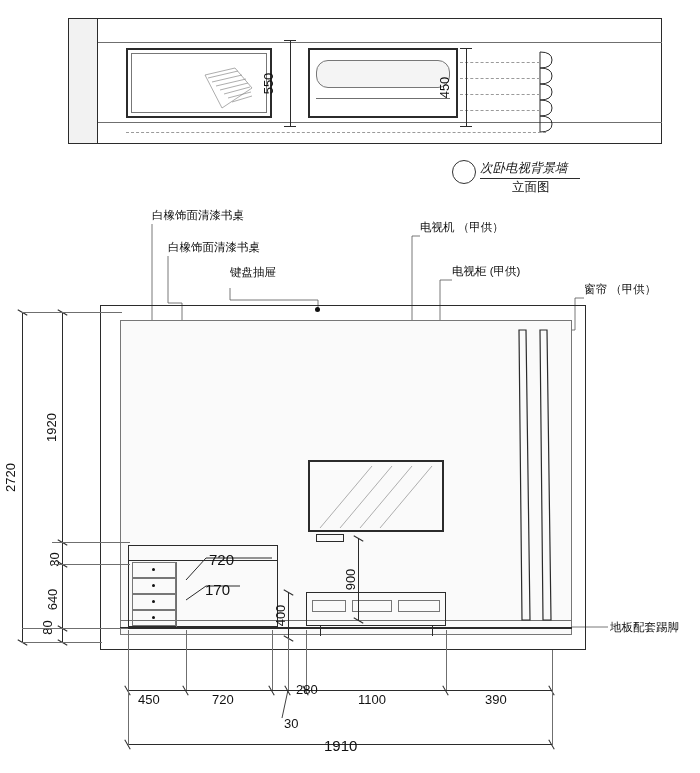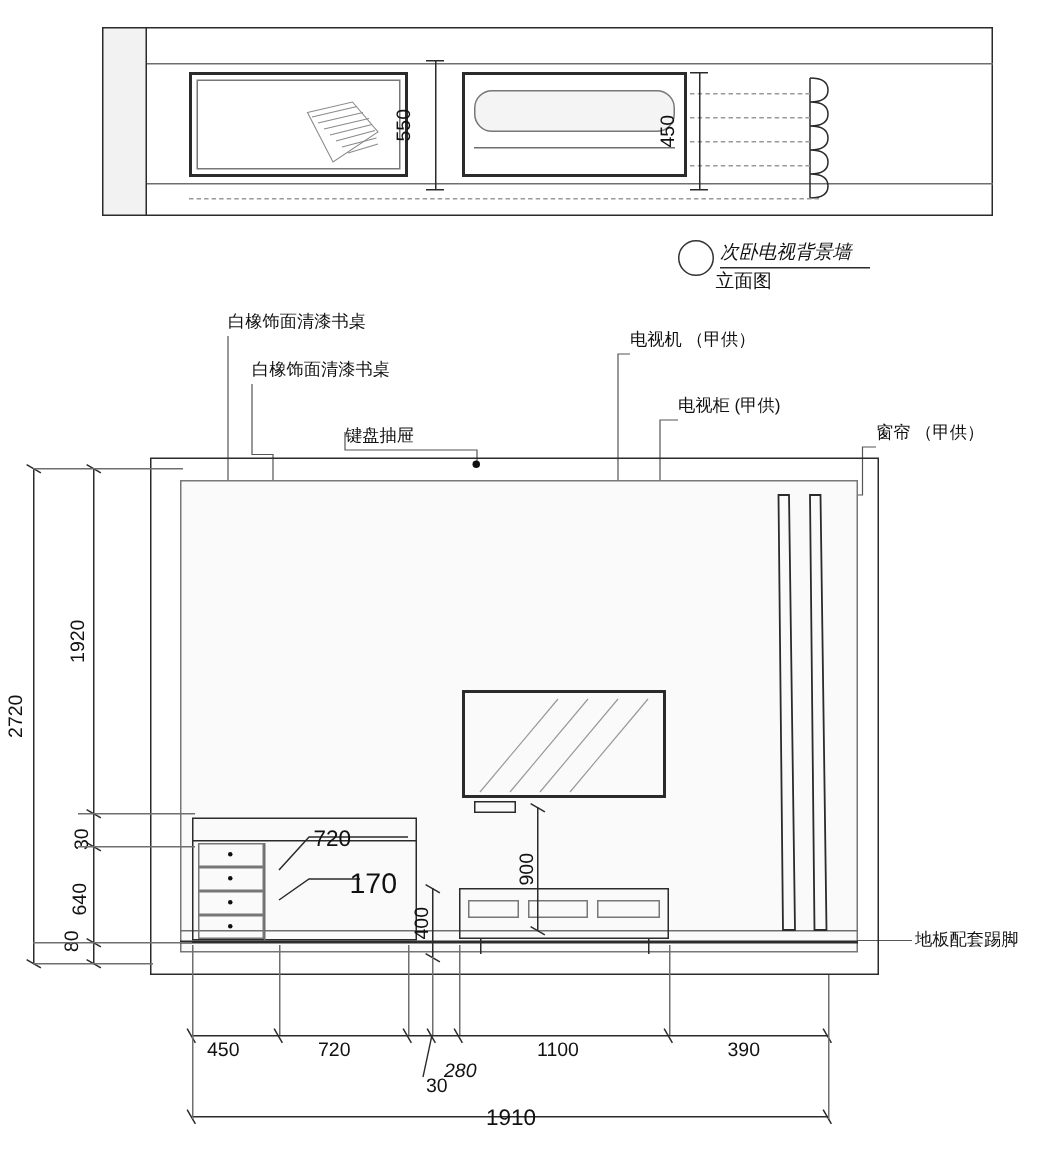--- a/index.html
+++ b/index.html
@@ -97,26 +97,26 @@
     <div class="ln v" style="left:466px;top:48px;width:1px;height:78px;"></div>
     <div class="ln h" style="left:460px;top:48px;width:12px;"></div>
     <div class="ln h" style="left:460px;top:126px;width:12px;"></div>
     <div class="dimv rot" style="left:434px;top:80px;">450</div>
   </div>
 
   <div>
     <div class="circ" style="left:452px;top:160px;width:22px;height:22px;"></div>
     <div class="lbl" style="left:480px;top:161px;font-size:12.5px;font-style:italic;">次卧电视背景墙</div>
     <div class="ln h" style="left:480px;top:178px;width:100px;"></div>
-    <div class="lbl" style="left:477px;top:180px;font-size:12.5px;">立面图</div>
+    <div class="lbl" style="left:512px;top:180px;font-size:12.5px;">立面图</div>
   </div>
 
   <div class="lbl" style="left:152px;top:208px;">白橡饰面清漆书桌</div>
   <div class="lbl" style="left:168px;top:240px;">白橡饰面清漆书桌</div>
-  <div class="lbl" style="left:230px;top:284px;">键盘抽屉</div>
+  <div class="lbl" style="left:230px;top:265px;">键盘抽屉</div>
   <div class="lbl" style="left:420px;top:220px;">电视机  （甲供）</div>
   <div class="lbl" style="left:452px;top:264px;">电视柜 (甲供)</div>
   <div class="lbl" style="left:584px;top:282px;">窗帘   （甲供）</div>
   <div class="lbl" style="left:610px;top:620px;">地板配套踢脚</div>
 
   <svg width="700" height="773">
     <g stroke="#555" stroke-width="0.8" fill="none">
 
       <path d="M152 224 L152 403"></path>
 
@@ -217,21 +217,21 @@
 
   <div>
 
     <svg width="700" height="773">
       <g stroke="#2b2b2b" stroke-width="1" fill="none">
         <path d="M186 580 L206 558 L272 558"></path>
         <path d="M186 600 L206 586 L240 586"></path>
       </g>
     </svg>
     <div class="dim" style="left:209px;top:552px;font-size:15px;">720</div>
-    <div class="dim" style="left:205px;top:582px;font-size:19px;margin-left:28px;">170</div>
+    <div class="dim" style="left:205px;top:582px;font-size:15px;">170</div>
 
     <div class="ln v" style="left:288px;top:592px;height:46px;"></div>
     <div class="tickv" style="left:283px;top:592px;"></div>
     <div class="tickv" style="left:283px;top:638px;"></div>
     <div class="dimv rot" style="left:270px;top:608px;">400</div>
 
     <div class="ln v" style="left:358px;top:538px;height:82px;"></div>
     <div class="tickv" style="left:353px;top:538px;"></div>
     <div class="tickv" style="left:353px;top:620px;"></div>
     <div class="dimv rot" style="left:340px;top:572px;">900</div>
@@ -251,21 +251,21 @@
     <div class="tick" style="left:122px;top:690px;"></div>
     <div class="tick" style="left:180px;top:690px;"></div>
     <div class="tick" style="left:266px;top:690px;"></div>
     <div class="tick" style="left:282px;top:690px;"></div>
     <div class="tick" style="left:300px;top:690px;"></div>
     <div class="tick" style="left:440px;top:690px;"></div>
     <div class="tick" style="left:546px;top:690px;"></div>
 
     <div class="dim" style="left:138px;top:692px;">450</div>
     <div class="dim" style="left:212px;top:692px;">720</div>
-    <div class="dim" style="left:296px;top:706px;font-style:italic;">280</div>
+    <div class="dim" style="left:296px;top:682px;">280</div>
     <div class="dim" style="left:358px;top:692px;">1100</div>
     <div class="dim" style="left:485px;top:692px;">390</div>
 
     <svg width="700" height="773">
       <g stroke="#2b2b2b" stroke-width="0.9" fill="none">
         <path d="M288 690 L282 718"></path>
       </g>
     </svg>
     <div class="dim" style="left:284px;top:716px;">30</div>
 

